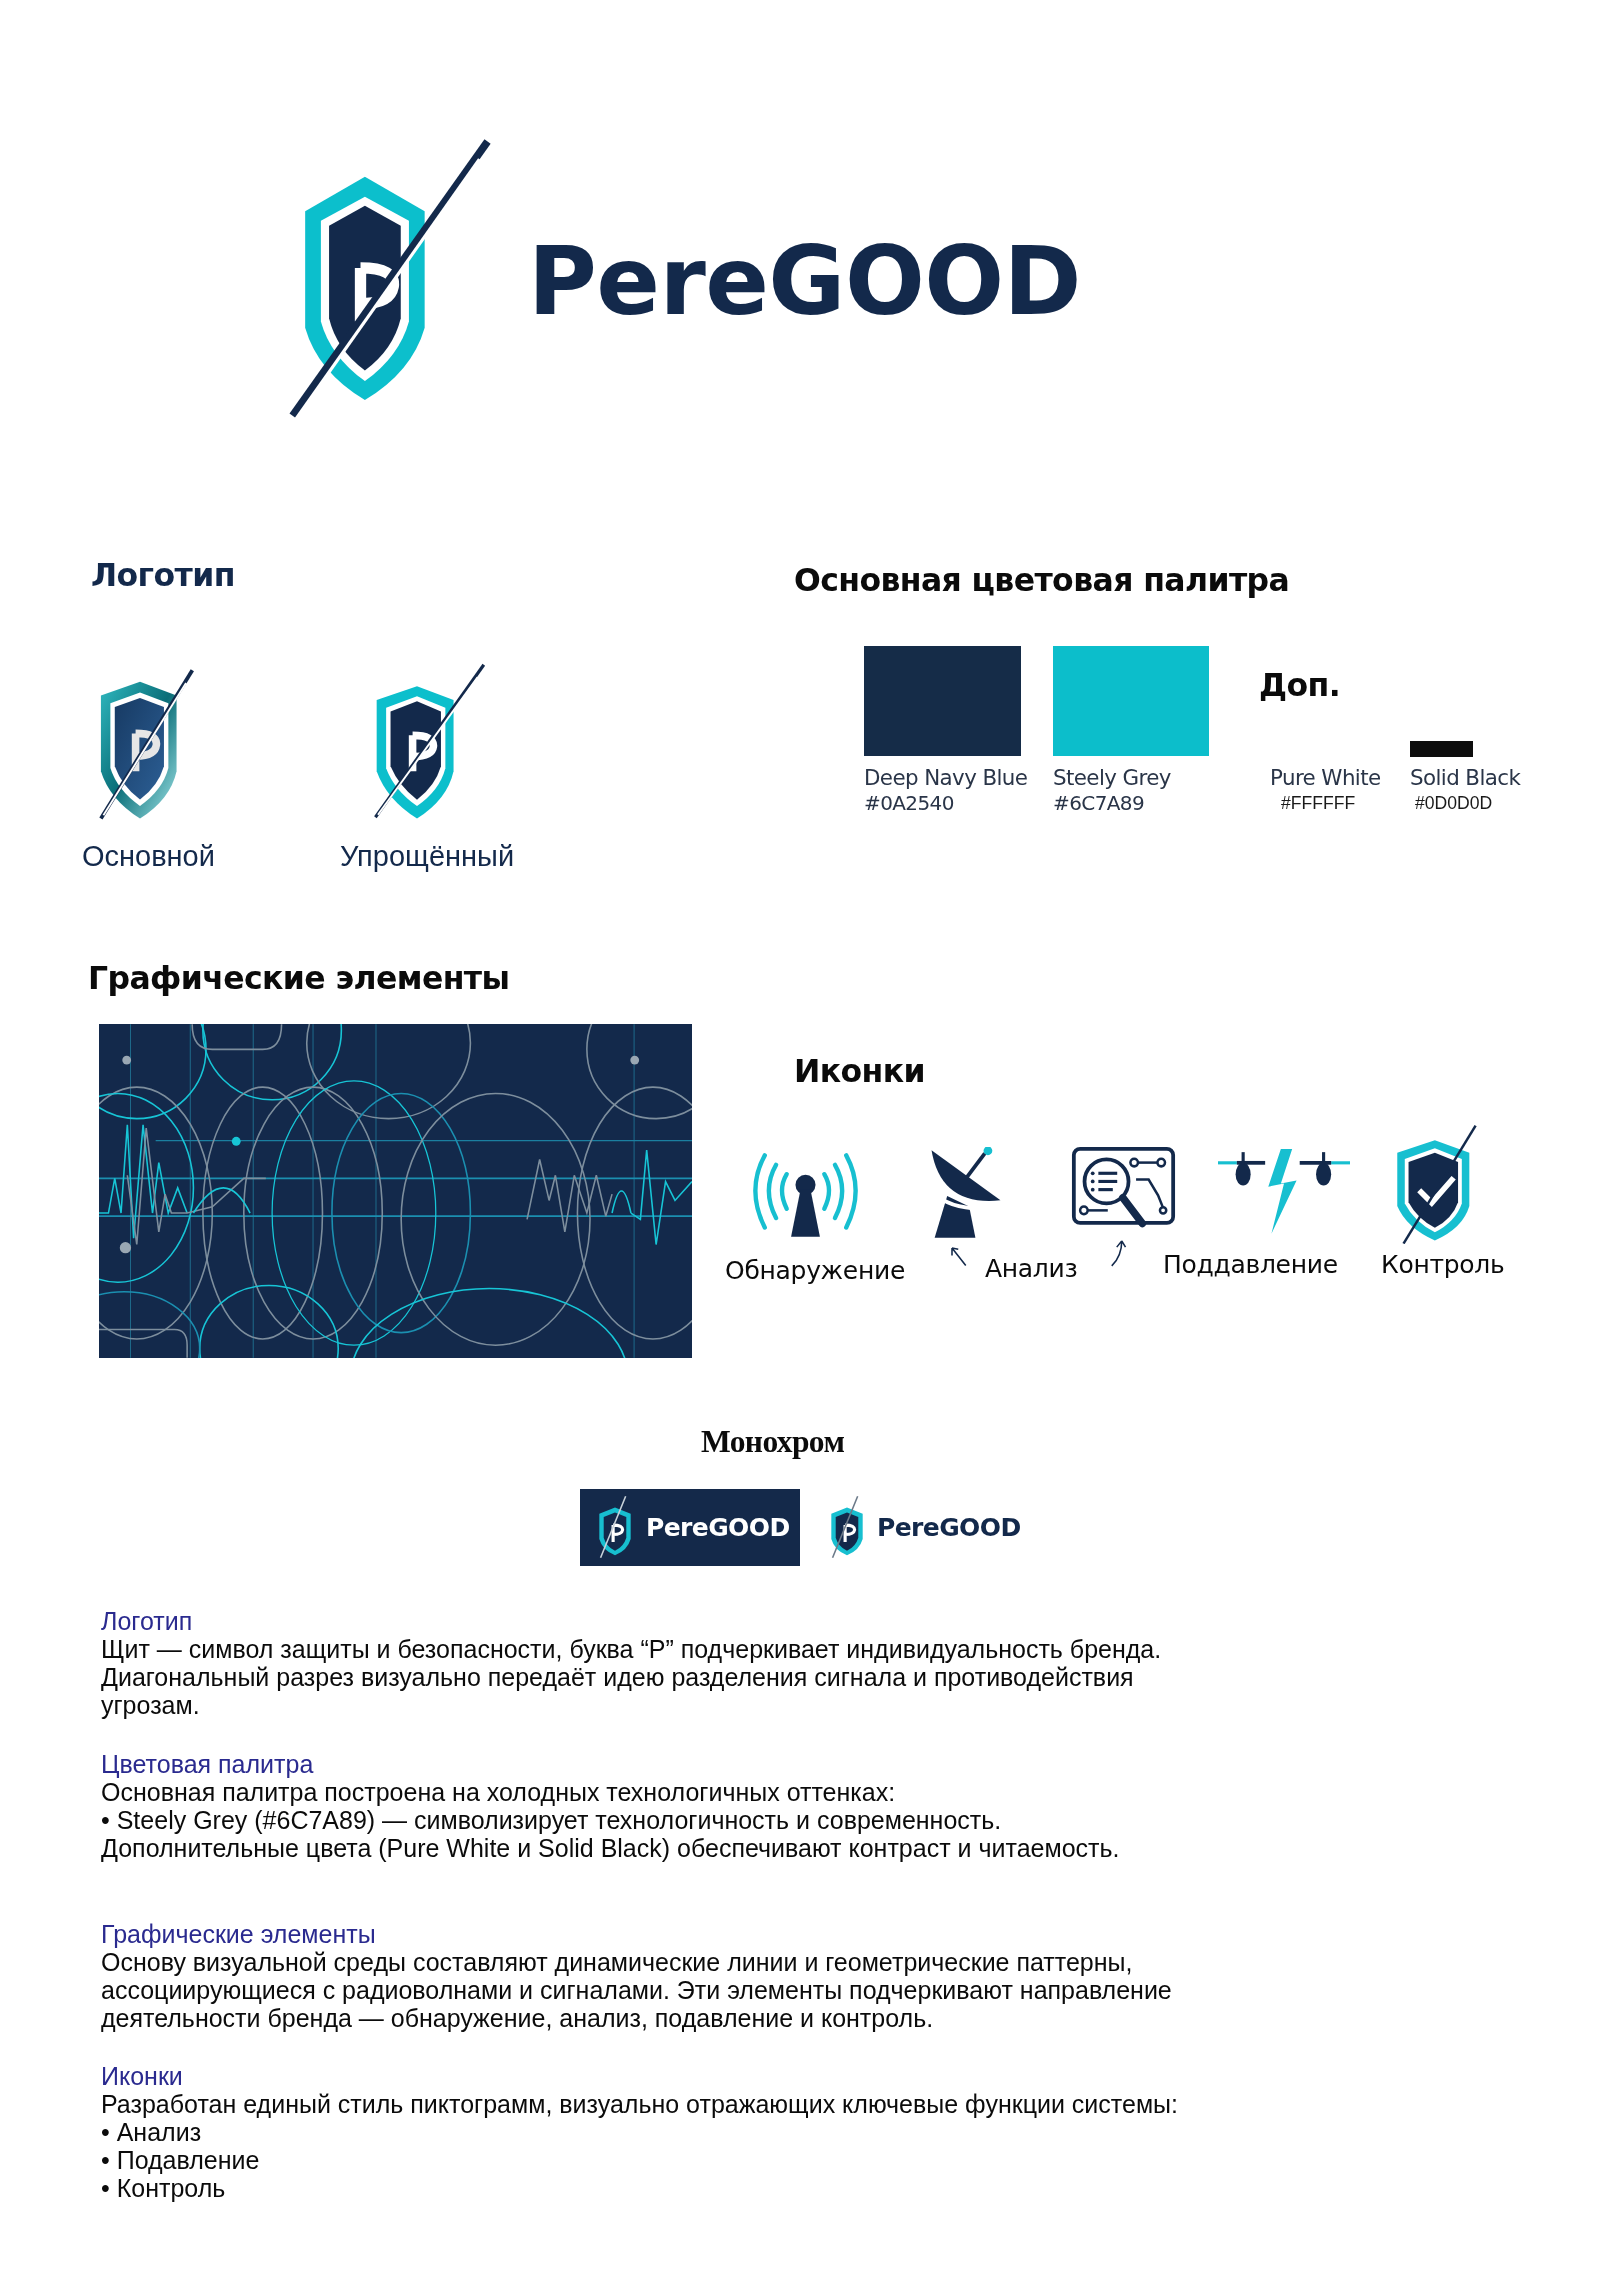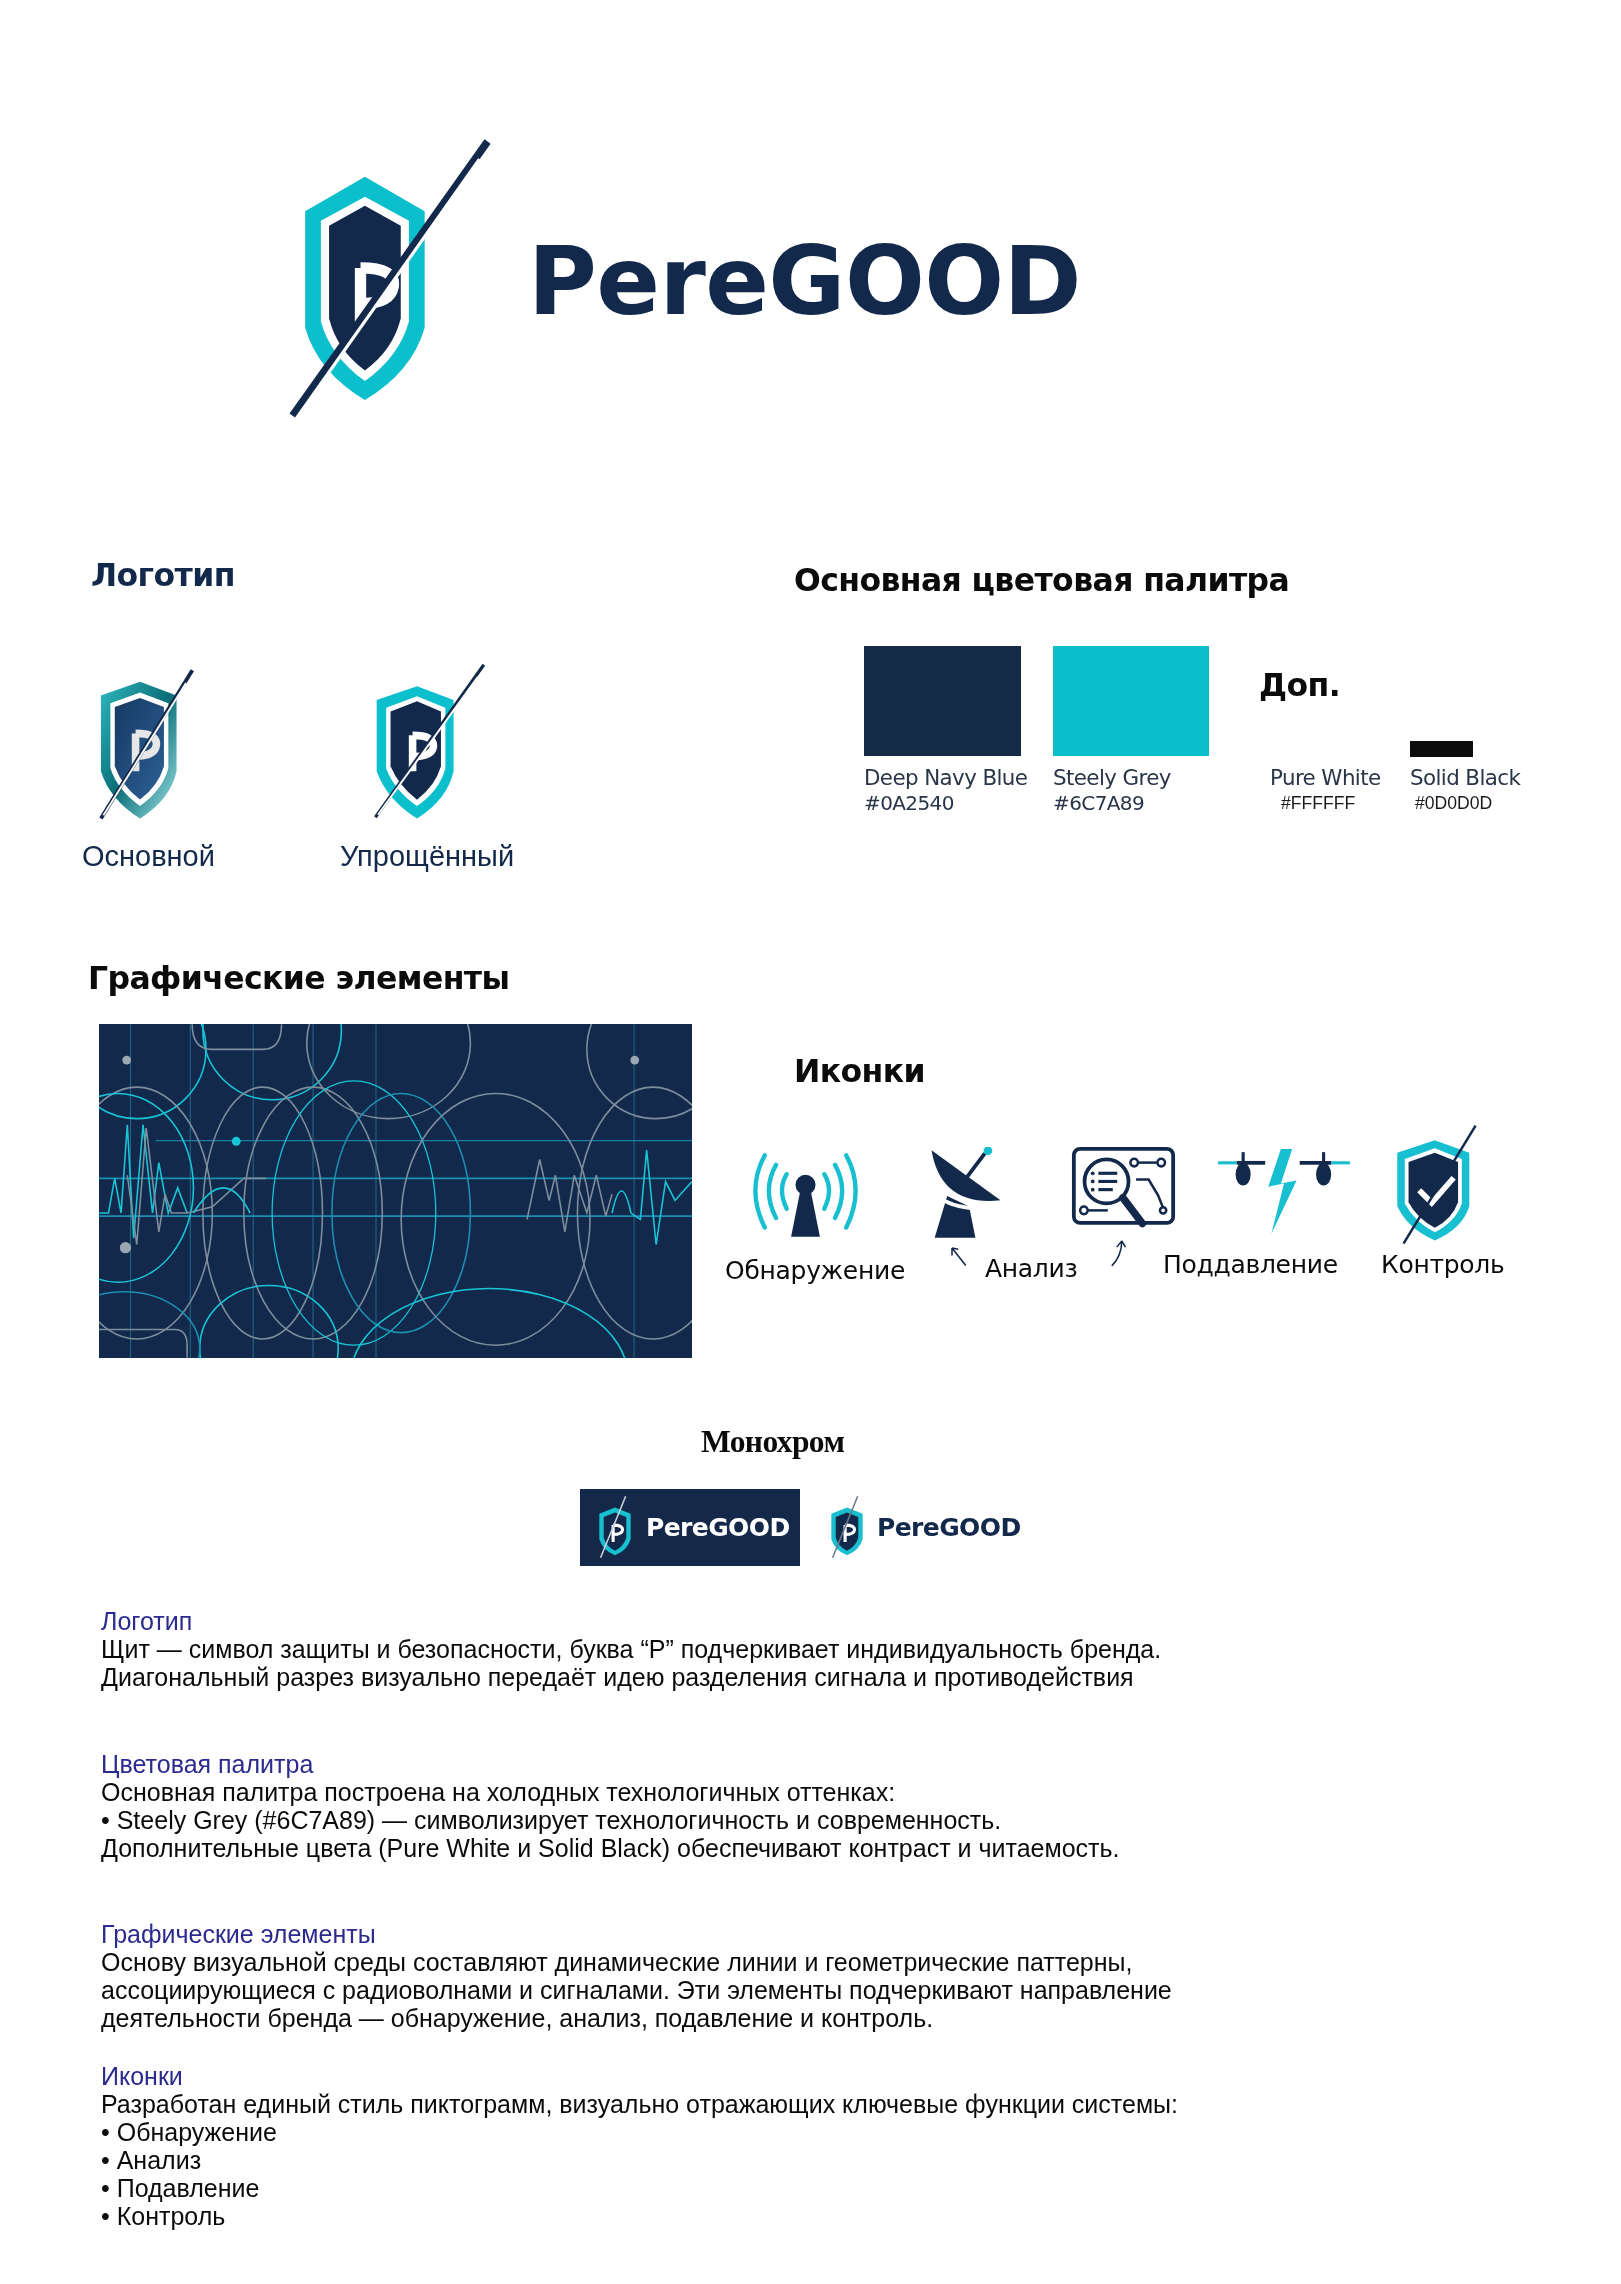--- a/index.html
+++ b/index.html
@@ -252,37 +252,37 @@
     <path d="M32 48 L32 75 M32 48 Q48 48 47 56 Q46 63 32 63" stroke="#fff" stroke-width="5" fill="none"></path>
     <line x1="52" y1="2" x2="12" y2="100" stroke="#6c7a89" stroke-width="2.5"></line>
   </svg>
   <div class="abs brand-word" style="left:55px; top:24px; font-size:25px;">PereGOOD</div>
 </div>
 
 <div class="desc" style="top:1607px;">
   <p class="dh">Логотип</p>
   <p>Щит — символ защиты и безопасности, буква “P” подчеркивает индивидуальность бренда.</p>
   <p>Диагональный разрез визуально передаёт идею разделения сигнала и противодействия</p>
+  <p>угрозам.</p>
 </div>
 
 <div class="desc" style="top:1750px;">
   <p class="dh">Цветовая палитра</p>
   <p> Основная палитра построена на холодных технологичных оттенках:</p>
   <p> • Steely Grey (#6C7A89) — символизирует технологичность и современность.</p>
   <p>Дополнительные цвета (Pure White и Solid Black) обеспечивают контраст и читаемость.</p>
 </div>
 
 <div class="desc" style="top:1920px;">
   <p class="dh">Графические элементы</p>
   <p>Основу визуальной среды составляют динамические линии и геометрические паттерны,</p>
   <p>ассоциирующиеся с радиоволнами и сигналами. Эти элементы подчеркивают направление</p>
   <p>деятельности бренда — обнаружение, анализ, подавление и контроль.</p>
 </div>
 
 <div class="desc" style="top:2062px;">
   <p class="dh">Иконки</p>
   <p> Разработан единый стиль пиктограмм, визуально отражающих ключевые функции системы:</p>
-  <p> • Обнаружение</p>
   <p> • Анализ</p>
   <p> • Подавление</p>
   <p> • Контроль</p>
 </div>
 
 
 </body></html>

